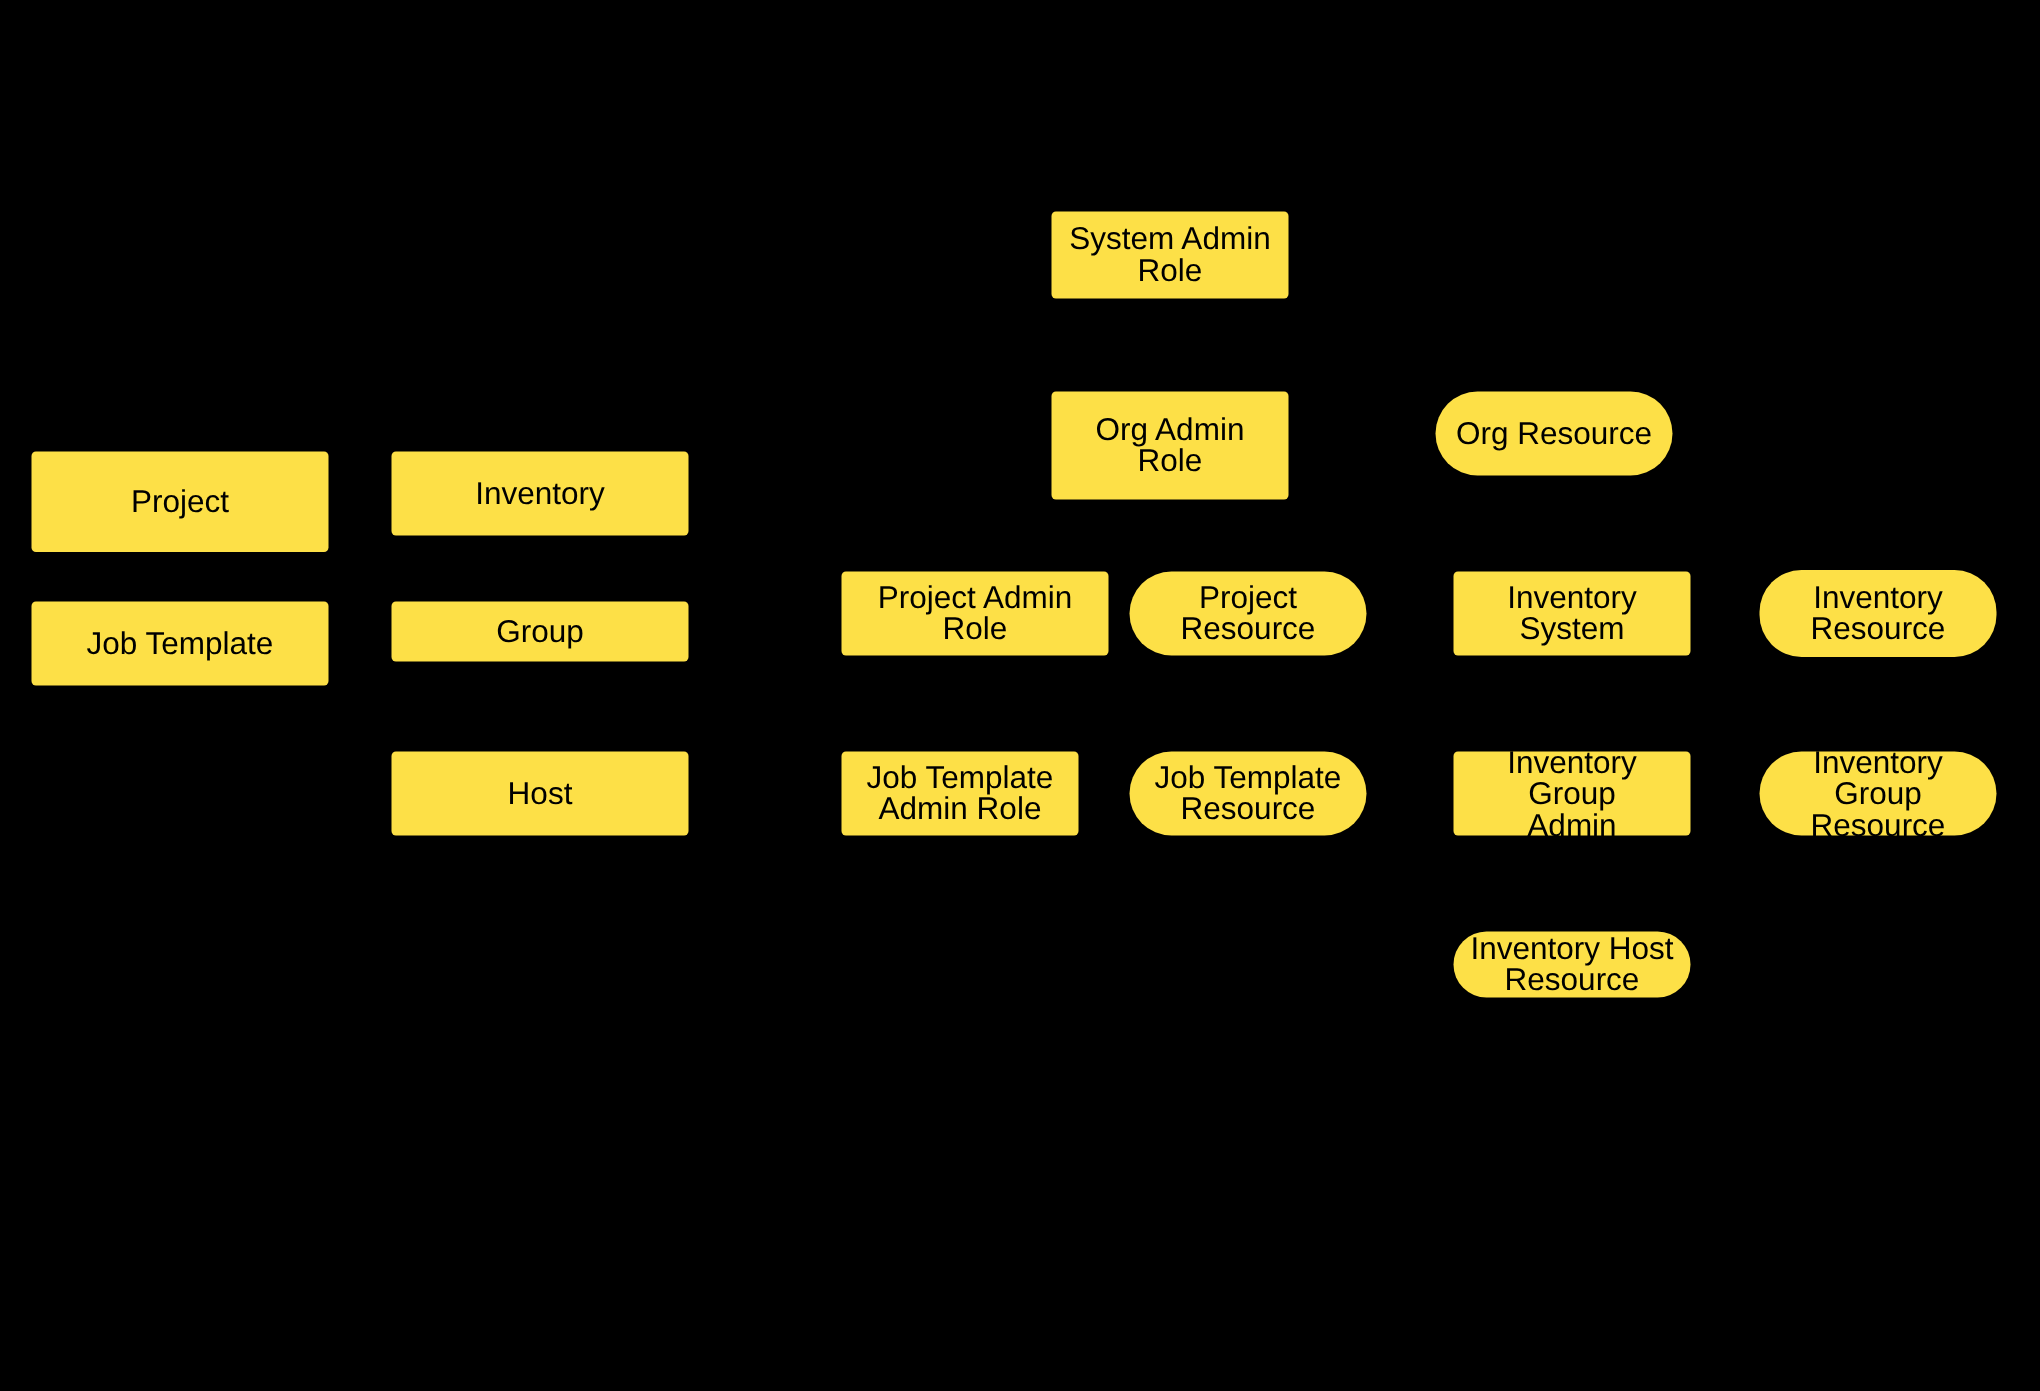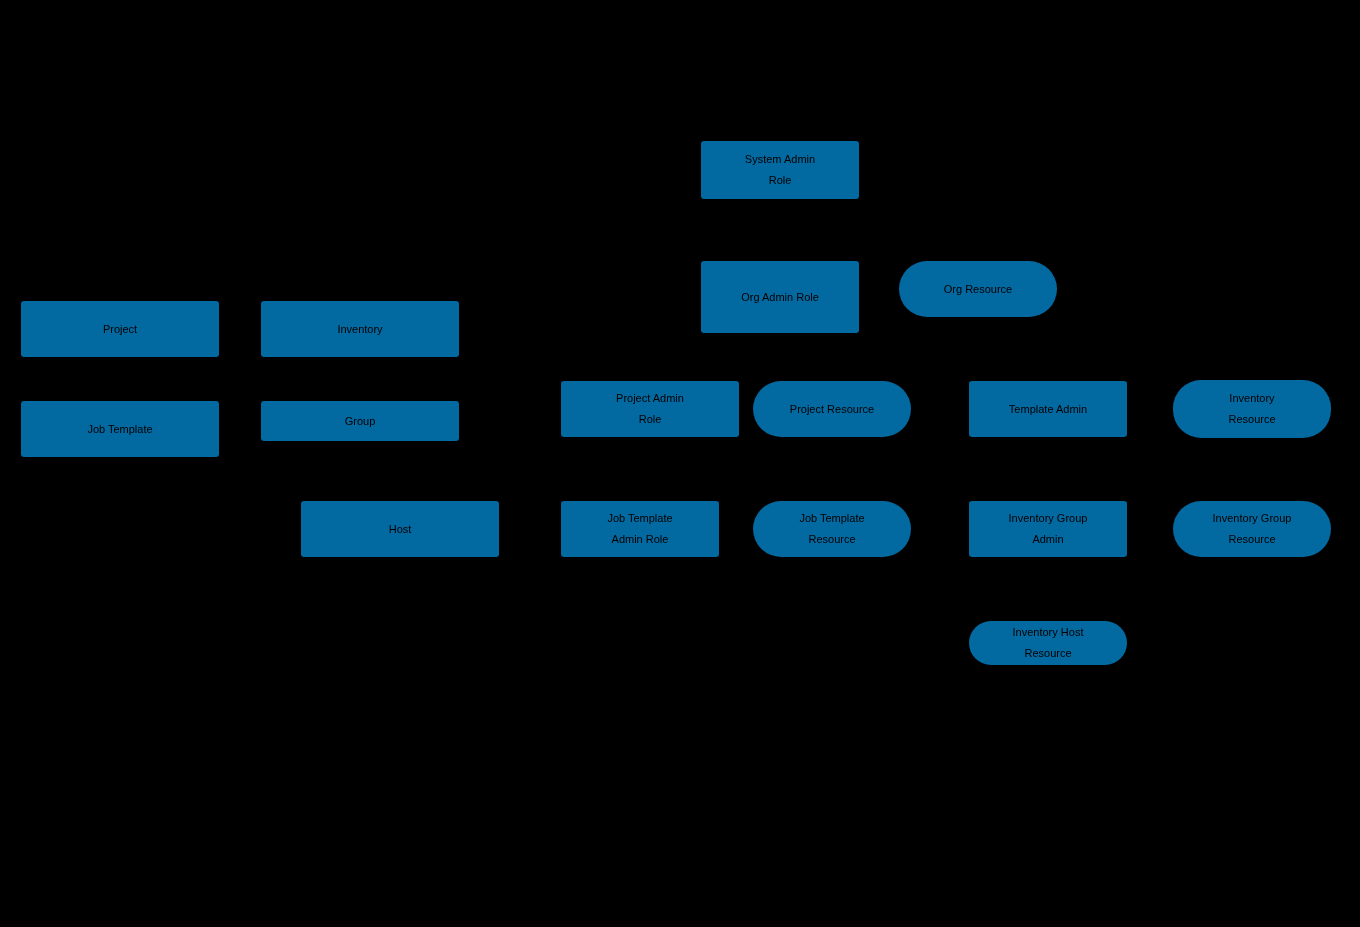--- a/index.html
+++ b/index.html
@@ -10,68 +10,68 @@
   .canvas {
     position: relative;
     width: 1360px;
     height: 927px;
     background: #000000;
     overflow: hidden;
     font-family: "Liberation Sans", sans-serif;
   }
   .node {
     position: absolute;
-    background: #0369a1;
+    background: #fde047;
     color: #000000;
     display: flex;
     align-items: center;
     justify-content: center;
     text-align: center;
-    font-size: 11px;
+    font-size: 21px;
     line-height: 21px;
     white-space: pre-line;
     box-sizing: border-box;
     padding: 4px 8px;
   }
   .rect {
     border-radius: 3px;
   }
   .pill {
     border-radius: 28px;
   }
 </style>
 </head>
 <body>
 
 <div class="canvas">
 
 
-  <div class="node rect" style="left:21px; top:301px; width:198px; height:56px;">Project</div>
+  <div class="node rect" style="left:21px; top:301px; width:198px; height:67px;">Project</div>
 
   <div class="node rect" style="left:261px; top:301px; width:198px; height:56px;">Inventory</div>
 
   <div class="node rect" style="left:21px; top:401px; width:198px; height:56px;">Job Template</div>
 
   <div class="node rect" style="left:261px; top:401px; width:198px; height:40px;">Group</div>
 
-  <div class="node rect" style="left:261px; top:501px; width:198px; height:56px;margin-left:40px;">Host</div>
+  <div class="node rect" style="left:261px; top:501px; width:198px; height:56px;">Host</div>
 
   <div class="node rect" style="left:701px; top:141px; width:158px; height:58px;">System Admin
 Role</div>
 
   <div class="node rect" style="left:701px; top:261px; width:158px; height:72px;">Org Admin Role</div>
 
-  <div class="node pill" style="left:899px; top:261px; width:158px; height:56px;">Org Resource</div>
+  <div class="node pill" style="left:957px; top:261px; width:158px; height:56px;">Org Resource</div>
 
   <div class="node rect" style="left:561px; top:381px; width:178px; height:56px;">Project Admin
 Role</div>
 
   <div class="node pill" style="left:753px; top:381px; width:158px; height:56px;">Project Resource</div>
 
-  <div class="node rect" style="left:969px; top:381px; width:158px; height:56px;">Template Admin</div>
+  <div class="node rect" style="left:969px; top:381px; width:158px; height:56px;">Inventory System</div>
 
   <div class="node pill" style="left:1173px; top:380px; width:158px; height:58px;">Inventory
 Resource</div>
 
   <div class="node rect" style="left:561px; top:501px; width:158px; height:56px;">Job Template
 Admin Role</div>
 
   <div class="node pill" style="left:753px; top:501px; width:158px; height:56px;">Job Template
 Resource</div>
 

